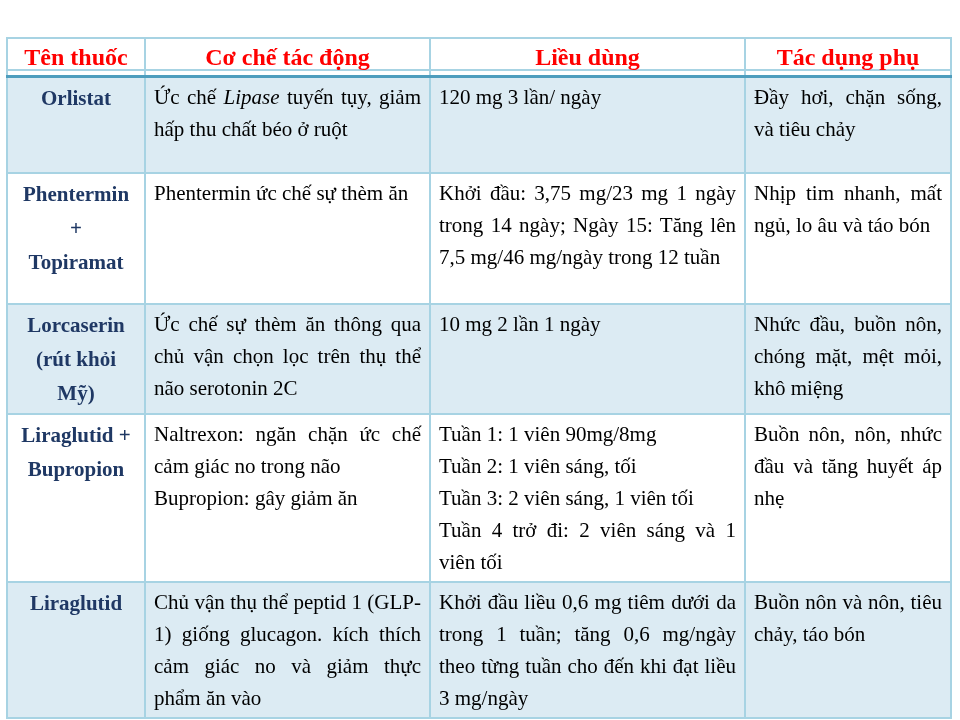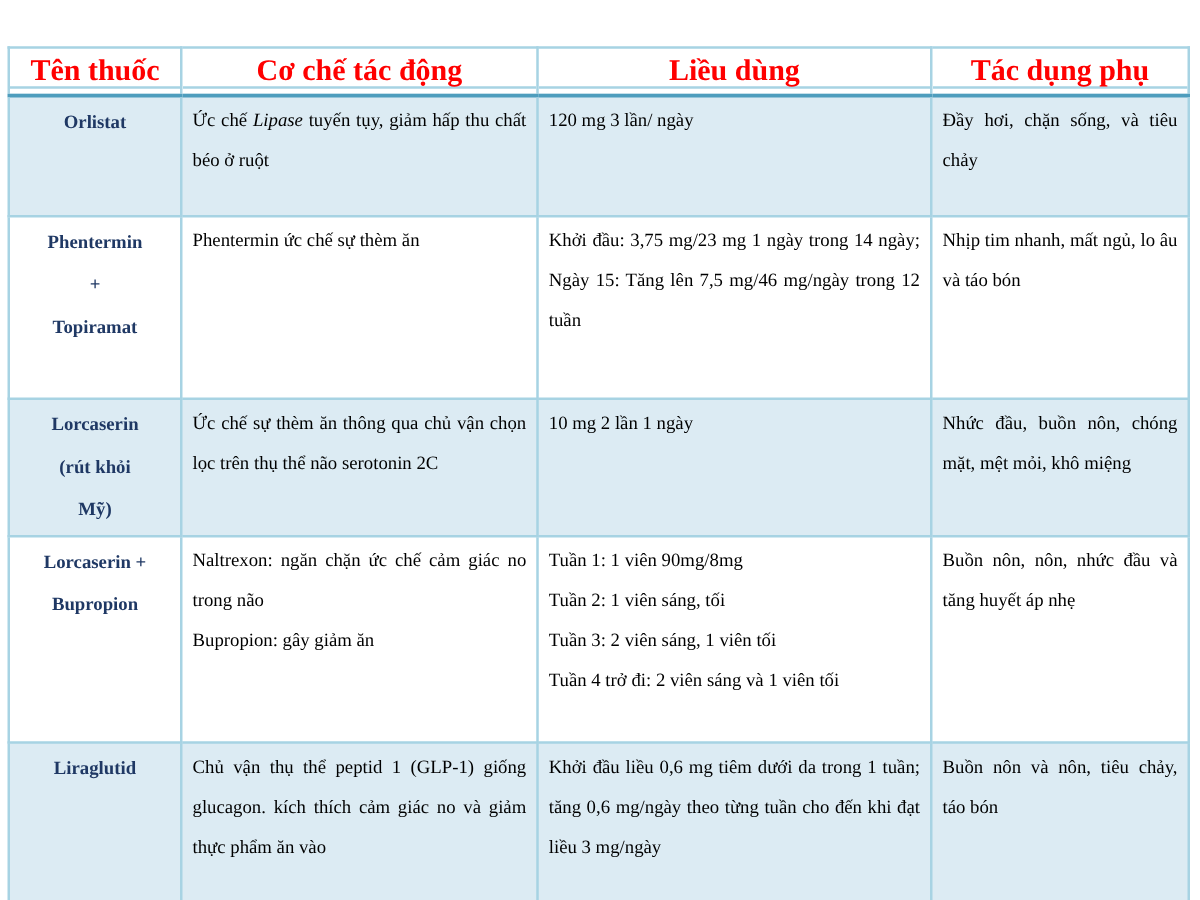--- a/index.html
+++ b/index.html
@@ -29,26 +29,26 @@
     font-weight:bold;
     font-size:24px;
     line-height:30px;
     text-align:center;
     padding:3px 2px;
     border-bottom:3px solid var(--header-divider);
     box-shadow:inset 0 -4px 0 #ffffff, inset 0 -6px 0 var(--grid-border);
   }
   thead tr{height:38px;}
   tbody tr.r0{height:96px;}
-  tbody tr.r1{height:146px;}
+  tbody tr.r1{height:131px;}
   tbody tr.r2{height:102px;margin-top:43px;}
   tbody tr.r3{height:165px;}
   tbody tr.r4{height:130px;}
   tbody tr:nth-child(odd){background:var(--band-fill);}
-  tbody td{font-size:15px;line-height:32px;padding:3px 8px;}
+  tbody td{font-size:21px;line-height:32px;padding:3px 8px;}
   td.name{
     color:var(--drug-name-text);
     font-weight:bold;
     text-align:center;
     line-height:34px;
     padding:3px 2px;
   }
   td.mech,td.dose,td.side{text-align:justify;}
   td.mech p,td.dose div,td.side p,td.name div{margin:0;}
   .it{font-style:italic;}
@@ -118,21 +118,21 @@
         <td class="dose">
           <div>10 mg 2 lần 1 ngày</div>
         </td>
         <td class="side">
           <p>Nhức đầu, buồn nôn, chóng mặt, mệt mỏi, khô miệng</p>
         </td>
       </tr>
 
       <tr class="r3">
         <td class="name">
-          <div>Lorcaserin +</div>
+          <div>Liraglutid +</div>
           <div>Bupropion</div>
         </td>
         <td class="mech">
           <p>Naltrexon: ngăn chặn ức chế cảm giác no trong não</p>
           <p>Bupropion: gây giảm ăn</p>
         </td>
         <td class="dose">
           <div>Tuần 1: 1 viên 90mg/8mg</div>
           <div>Tuần 2: 1 viên sáng, tối</div>
           <div>Tuần 3: 2 viên sáng, 1 viên tối</div>

